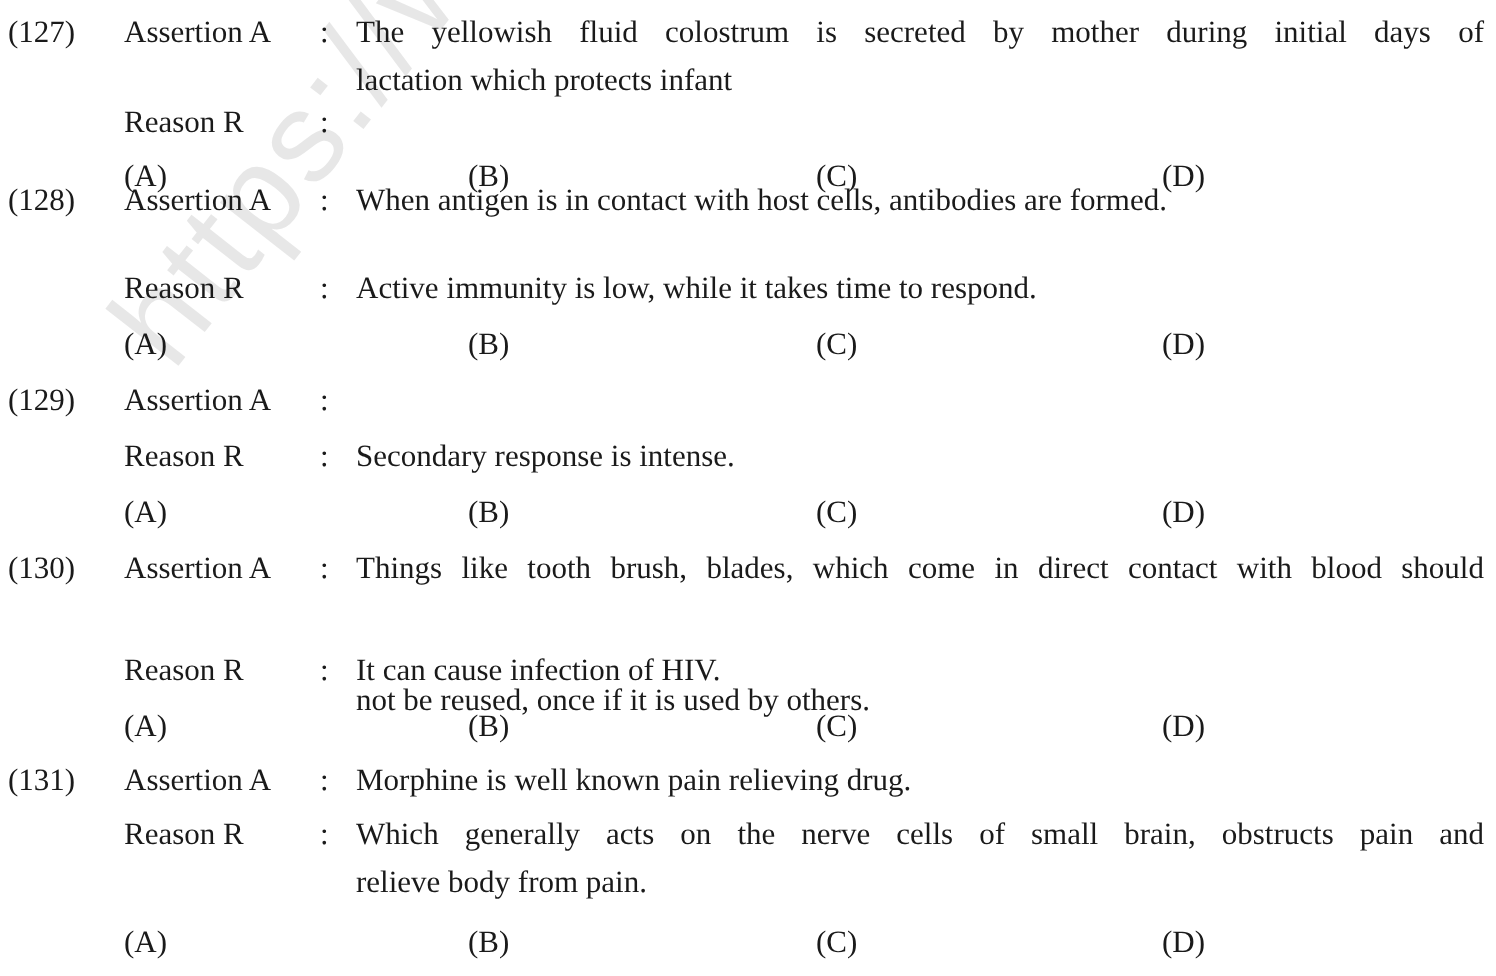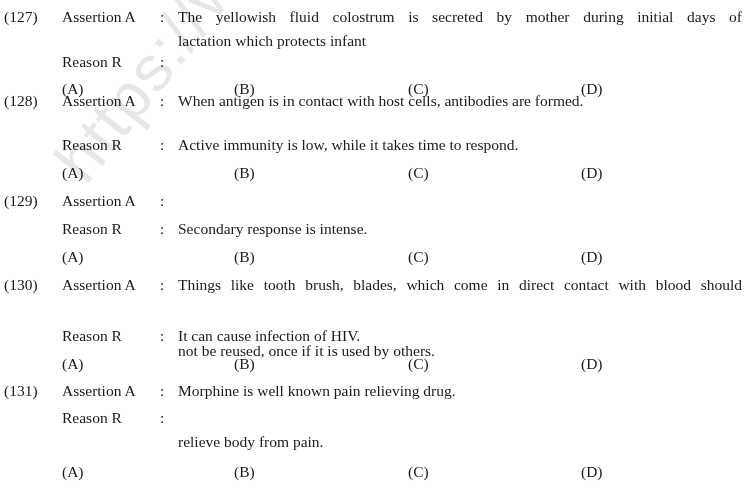--- a/index.html
+++ b/index.html
@@ -158,20 +158,21 @@
 
   <div class="row" style="top:380px;">
     <span class="qnum">(131)</span>
     <span class="label">Assertion A</span>
     <span class="colon">:</span>
     <span class="text">Morphine is well known pain relieving drug.</span>
   </div>
   <div class="row" style="top:407px;">
     <span class="label">Reason R</span>
     <span class="colon">:</span>
+    <span class="text justify">Which generally acts on the nerve cells of small brain, obstructs pain and</span>
   </div>
   <div class="row" style="top:431px;padding-left:14px;">
     <span class="text">relieve body from pain.</span>
   </div>
   <div class="row" style="top:461px;">
     <span class="opt opt-a">(A)</span>
     <span class="opt opt-b">(B)</span>
     <span class="opt opt-c">(C)</span>
     <span class="opt opt-d">(D)</span>
   </div>

